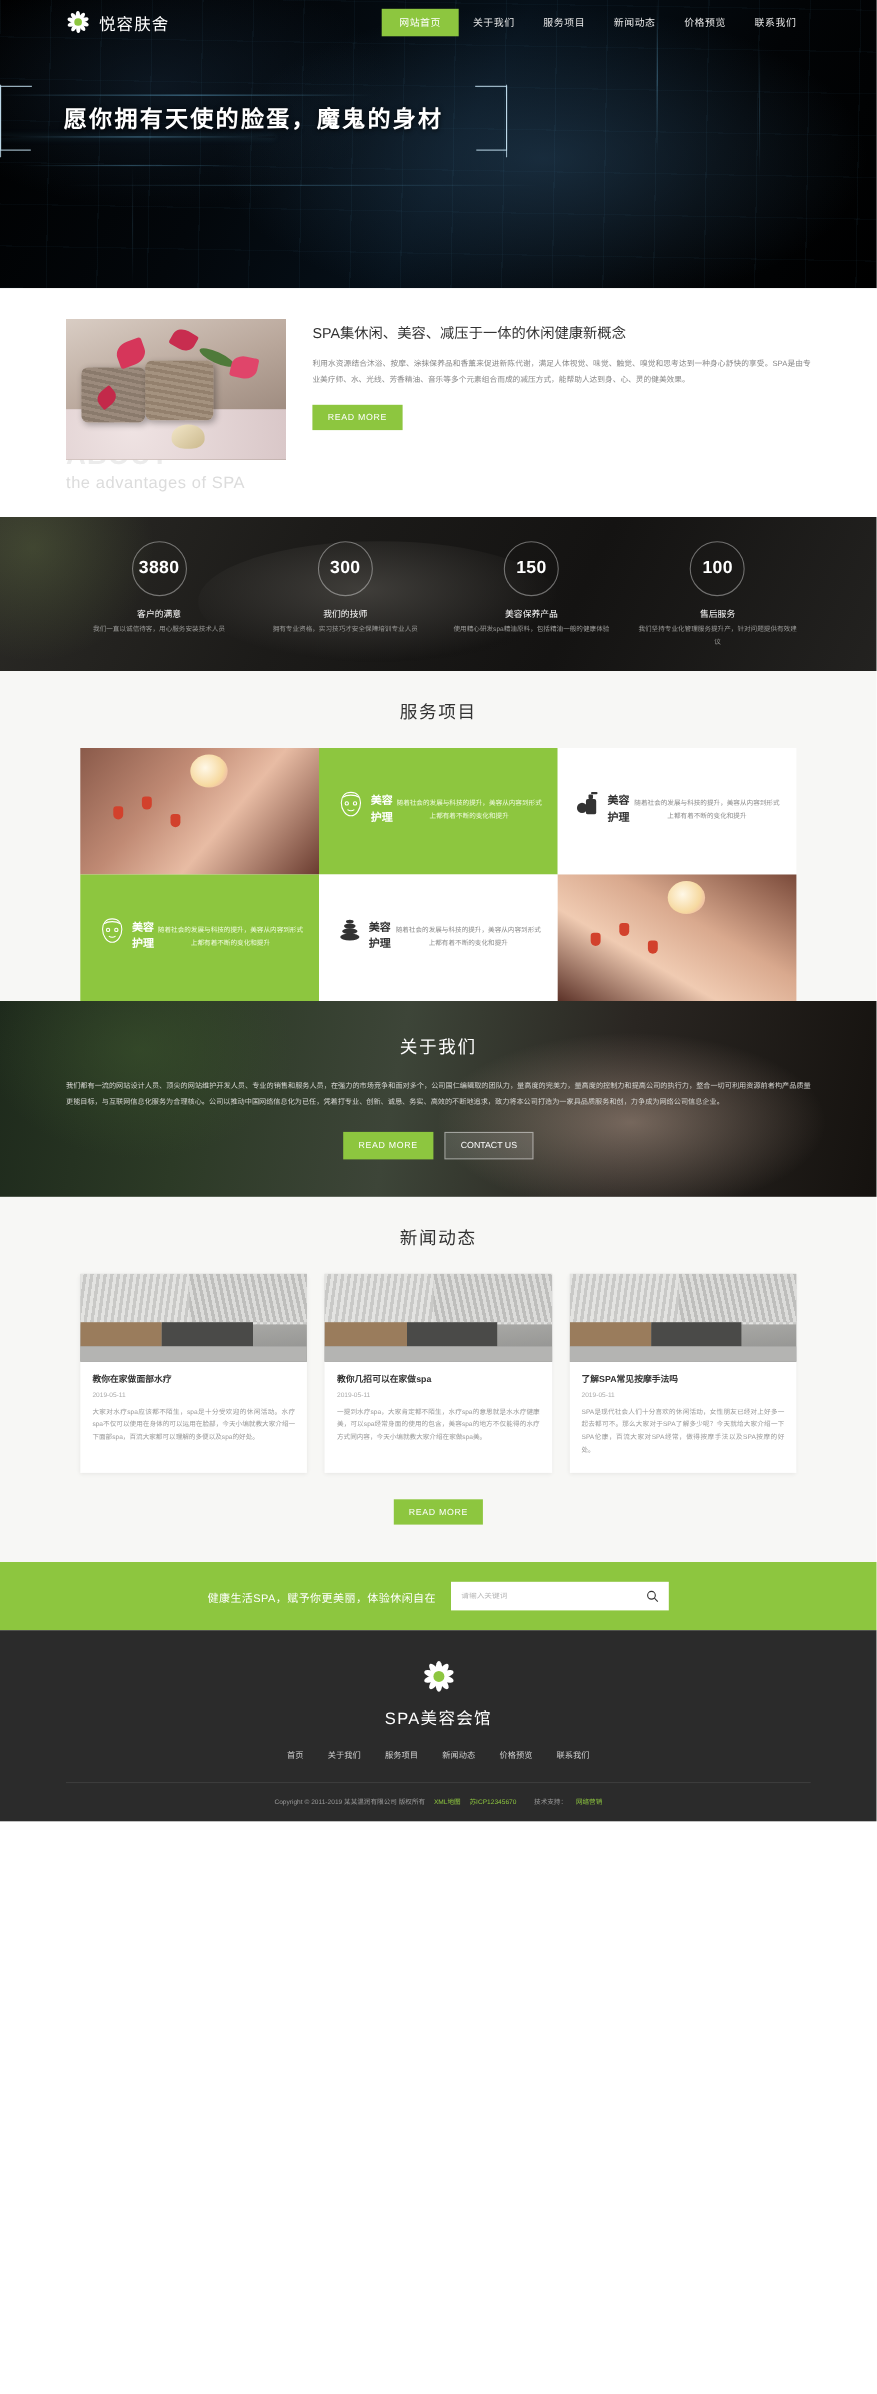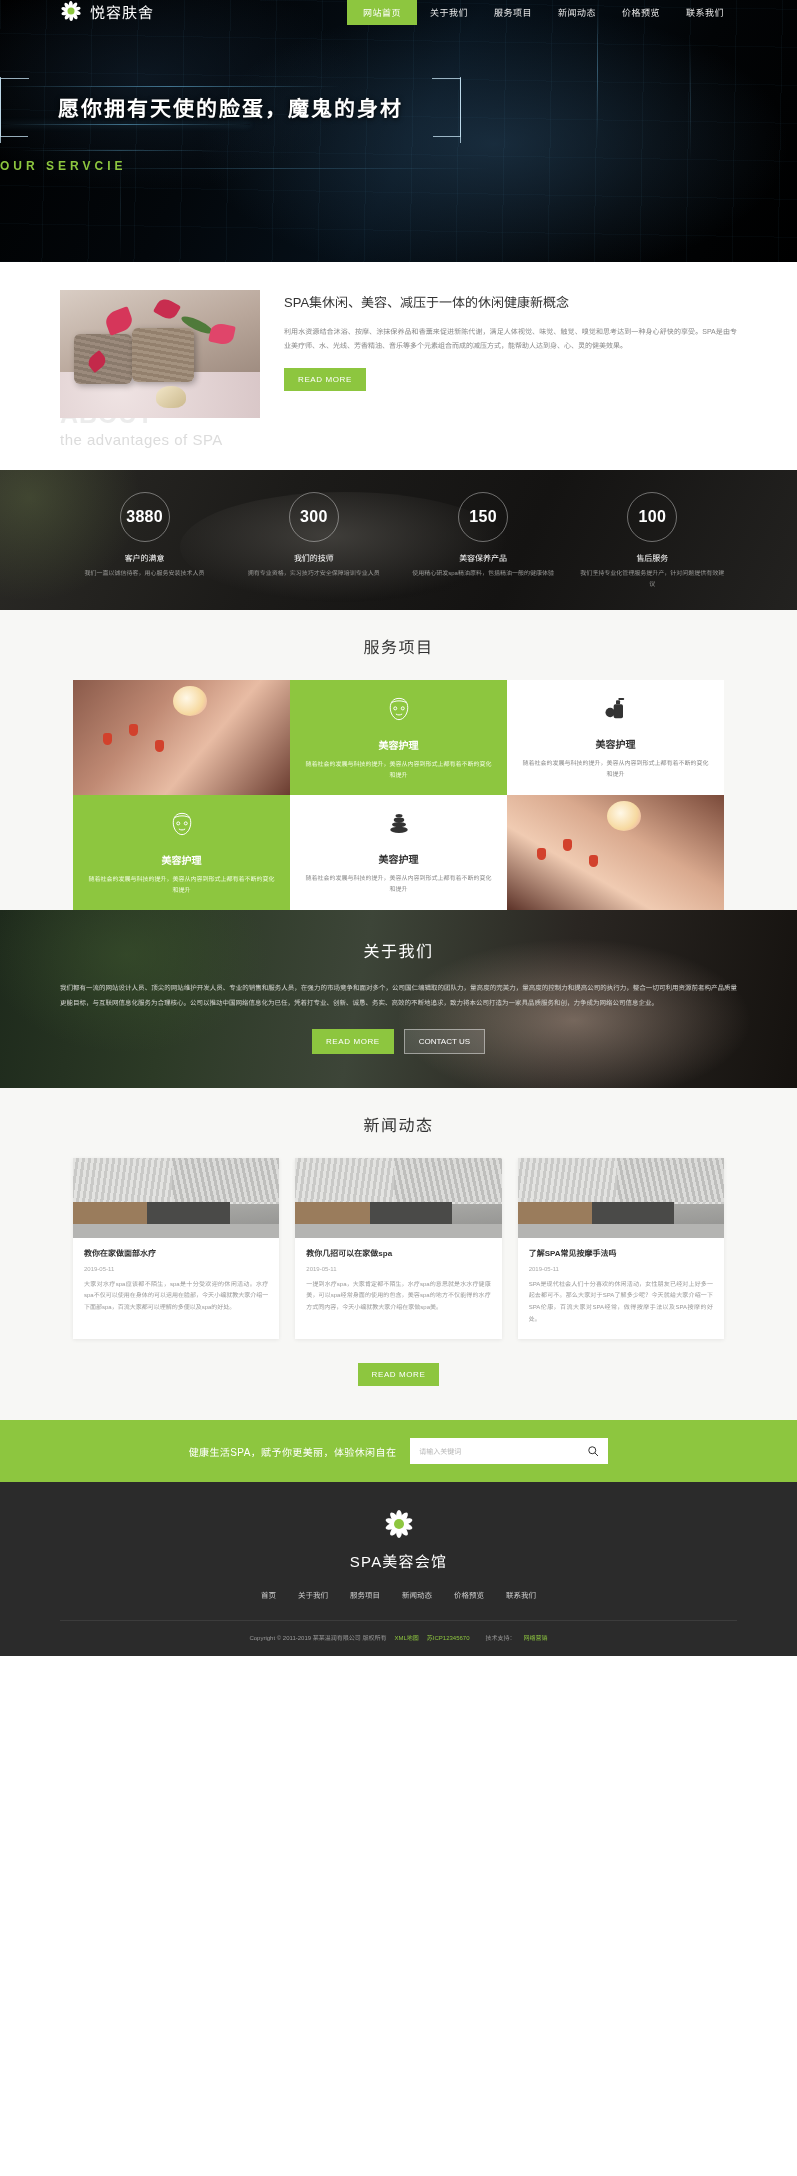--- a/index.html
+++ b/index.html
@@ -37,22 +37,22 @@
   .s2{top:124px;left:0;width:250px;box-shadow:0 0 6px rgba(120,210,255,.4);}
   .s3{top:150px;left:20px;width:200px;opacity:.6;}
   .s4{top:168px;left:60px;width:430px;opacity:.45;}
   .hero-vline{position:absolute;width:1px;background:linear-gradient(180deg,transparent,rgba(120,200,240,.35),transparent);}
   .v1{left:597px;top:0;height:140px;}
   .v2{left:690px;top:40px;height:120px;opacity:.5;}
   .v3{left:120px;top:150px;height:110px;opacity:.35;}
 
   .topbar{
     position:relative;z-index:5;
-    height:40px;display:flex;align-items:flex-start;
-    padding:0 60px;
+    height:40px;display:flex;align-items:center;
+    padding:12px 60px;
   }
   .brand{display:flex;align-items:center;gap:8px;}
   .logo-flower{width:22px;height:22px;position:relative;flex:none;}
   .logo-flower .core{
     position:absolute;left:50%;top:50%;transform:translate(-50%,-50%);
     width:7px;height:7px;border-radius:50%;background:#8dc63f;z-index:3;
   }
   .logo-flower .pet{
     position:absolute;left:50%;top:50%;
     width:4.4px;height:10px;border-radius:50%;
@@ -179,21 +179,21 @@
   .svc-cell{height:115px;position:relative;overflow:hidden;}
   .svc-photo{background:#c9a79a;}
   .svc-p1{background:linear-gradient(130deg,#8a5a4a 0%,#c08a74 35%,#e8bca4 60%,#6a3c30 100%);}
   .svc-p2{background:linear-gradient(210deg,#7a4a3a 0%,#d9a98e 40%,#f0cbb2 65%,#5c3228 100%);}
   .svc-photo .blossom{
     position:absolute;width:34px;height:30px;border-radius:50%;
     background:radial-gradient(circle at 40% 40%,#fff8e7,#f6d9a0 60%,#e8a0a8);
   }
   .svc-photo .nail{position:absolute;width:9px;height:12px;border-radius:4px 4px 6px 6px;background:#d2412c;}
   .svc-card{
-    background:#fff;display:flex;flex-direction:column;align-items:center;
+    background:#fff;display:flex;flex-direction:row;align-items:center;
     justify-content:center;padding:10px 14px;text-align:center;
   }
   .svc-card.green{background:#8dc63f;}
   .svc-icon{margin-bottom:9px;}
   .svc-title{font-size:10px;font-weight:bold;color:#333;margin-bottom:7px;}
   .svc-card.green .svc-title{color:#fff;}
   .svc-desc{font-size:6px;line-height:1.85;color:#8b8b8b;}
   .svc-card.green .svc-desc{color:#f0fbe0;}
 
   
@@ -315,21 +315,20 @@
         <a href="#">联系我们</a>
       </nav>
   </div>
 
   <div class="hero-center">
     <div class="hero-frame">
       <span class="hero-frame-b hfb-l"></span>
       <span class="hero-frame-b hfb-r"></span>
       <div class="hero-l1">愿你拥有天使的脸蛋，魔鬼的身材</div>
     </div>
-    <div class="hero-sub">OUR SERVCIE</div>
   </div>
 </section>
 
 <section class="about">
   <div class="about-watermark">
     <div class="wm-1">ABOUT</div>
     <div class="wm-2">the advantages of SPA</div>
   </div>
   <div class="about-inner">
     <div class="about-img">

